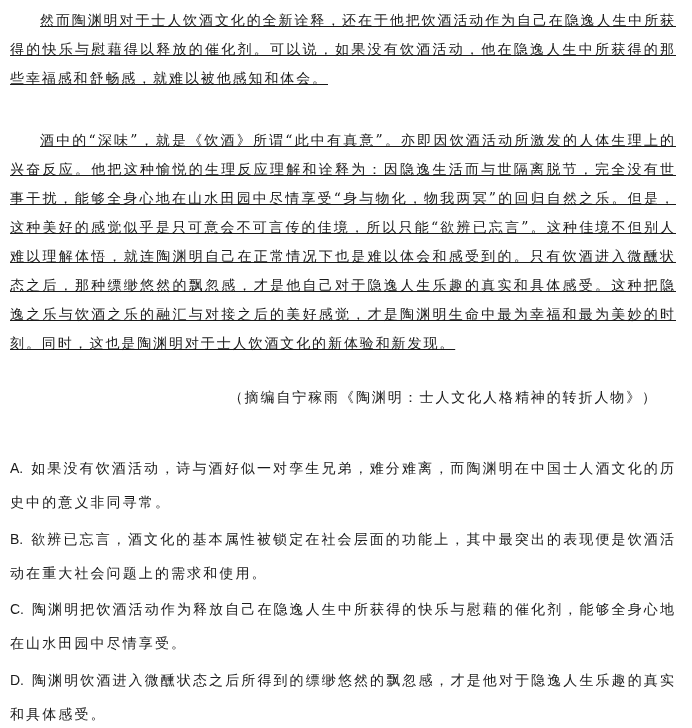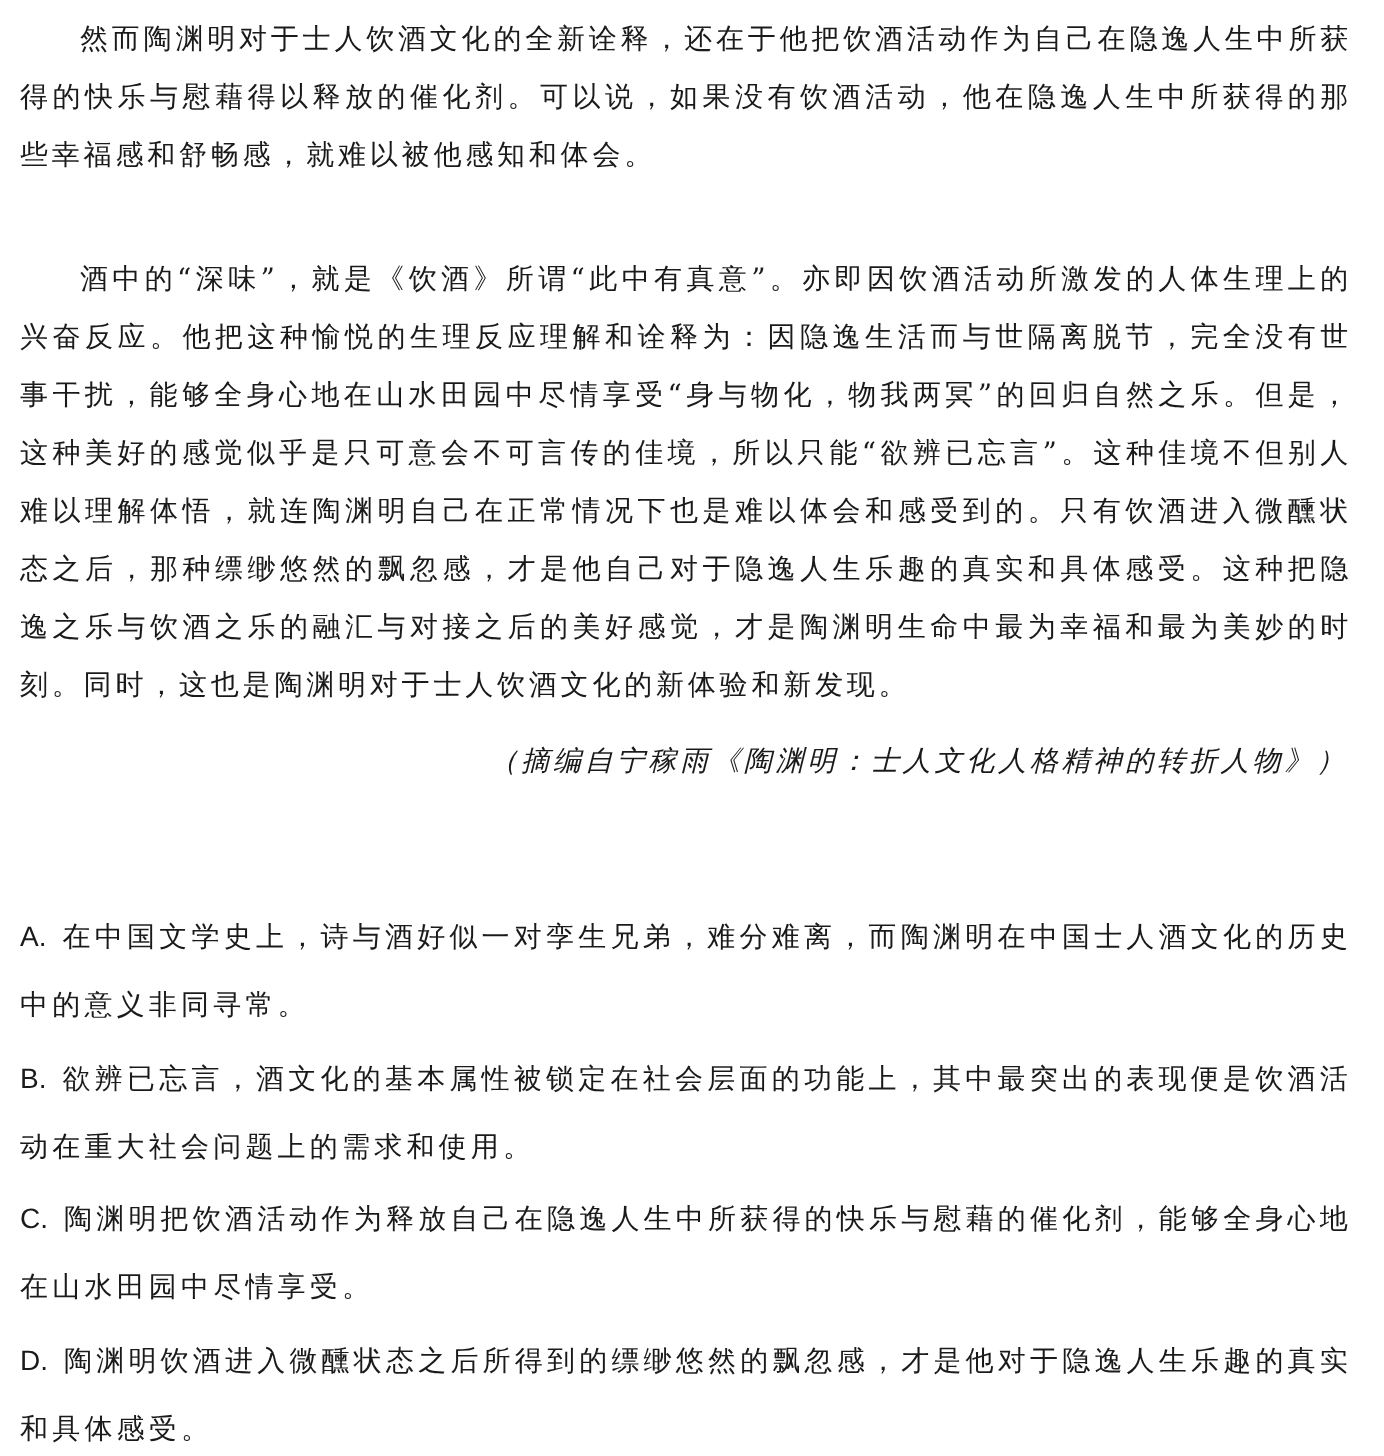--- a/index.html
+++ b/index.html
@@ -26,32 +26,31 @@
       position: absolute;
       left: 10px;
       width: 666px;
       font-size: 14px;
       line-height: 29px;
       letter-spacing: 1.9px;
       text-align: justify;
       text-align-last: left;
       margin: 0;
     }
-    .indent { text-indent: 30px; }
+    .indent { text-indent: 30px; text-decoration: underline; }
     .p1 { top: 6px; }
     .p2 { top: 126px; }
     .source {
       position: absolute;
       right: 18px;
       top: 367px;
       font-size: 14px;
       line-height: 29px;
       letter-spacing: 1.9px;
-      margin: 0;
-      font-style: italic;
+      margin: 16px;
     }
     .question {
       position: absolute;
       left: 36px;
       top: 408px;
       font-family: "DejaVu Sans", "Liberation Sans", sans-serif;
       font-size: 14.5px;
       line-height: 29px;
       letter-spacing: 0.3px;
       margin: 0;
@@ -85,21 +84,21 @@
 <div class="page">
 
   <p class="para indent p1">然而陶渊明对于士人饮酒文化的全新诠释，还在于他把饮酒活动作为自己在隐逸人生中所获得的快乐与慰藉得以释放的催化剂。可以说，如果没有饮酒活动，他在隐逸人生中所获得的那些幸福感和舒畅感，就难以被他感知和体会。</p>
 
   <p class="para indent p2">酒中的“深味”，就是《饮酒》所谓“此中有真意”。亦即因饮酒活动所激发的人体生理上的兴奋反应。他把这种愉悦的生理反应理解和诠释为：因隐逸生活而与世隔离脱节，完全没有世事干扰，能够全身心地在山水田园中尽情享受“身与物化，物我两冥”的回归自然之乐。但是，这种美好的感觉似乎是只可意会不可言传的佳境，所以只能“欲辨已忘言”。这种佳境不但别人难以理解体悟，就连陶渊明自己在正常情况下也是难以体会和感受到的。只有饮酒进入微醺状态之后，那种缥缈悠然的飘忽感，才是他自己对于隐逸人生乐趣的真实和具体感受。这种把隐逸之乐与饮酒之乐的融汇与对接之后的美好感觉，才是陶渊明生命中最为幸福和最为美妙的时刻。同时，这也是陶渊明对于士人饮酒文化的新体验和新发现。</p>
 
   <p class="source">（摘编自宁稼雨《陶渊明：士人文化人格精神的转折人物》）</p>
 
 
   <p class="option optA">
-    <span class="letter">A.</span><span>在中国文学史上，诗与酒好似一对孪生兄弟，难分难离，而陶渊明在中国士人酒文化的历史中的意义非同寻常。</span>
+    <span class="letter">A.</span><span>如果没有饮酒活动，诗与酒好似一对孪生兄弟，难分难离，而陶渊明在中国士人酒文化的历史中的意义非同寻常。</span>
   </p>
 
   <p class="option optB">
     <span class="letter">B.</span><span>欲辨已忘言，酒文化的基本属性被锁定在社会层面的功能上，其中最突出的表现便是饮酒活动在重大社会问题上的需求和使用。</span>
   </p>
 
   <p class="option optC">
     <span class="letter">C.</span><span>陶渊明把饮酒活动作为释放自己在隐逸人生中所获得的快乐与慰藉的催化剂，能够全身心地在山水田园中尽情享受。</span>
   </p>
 

